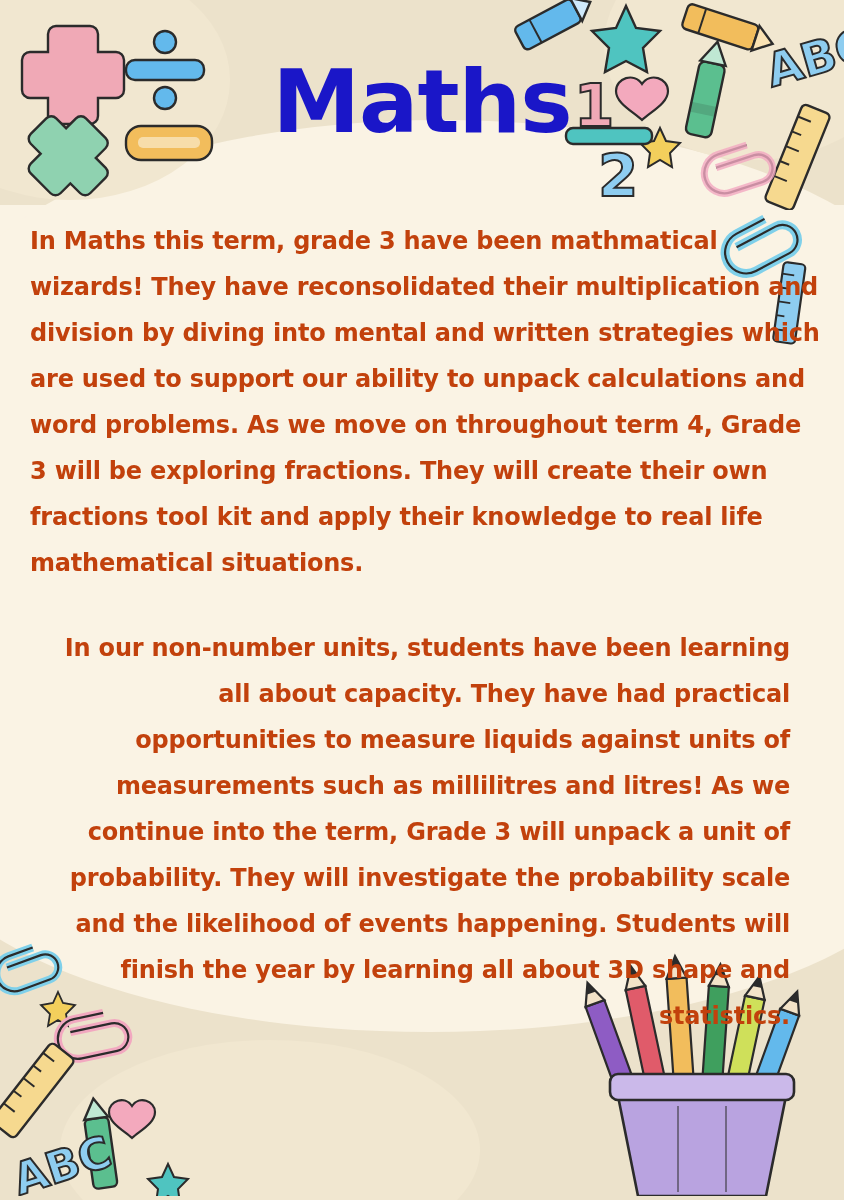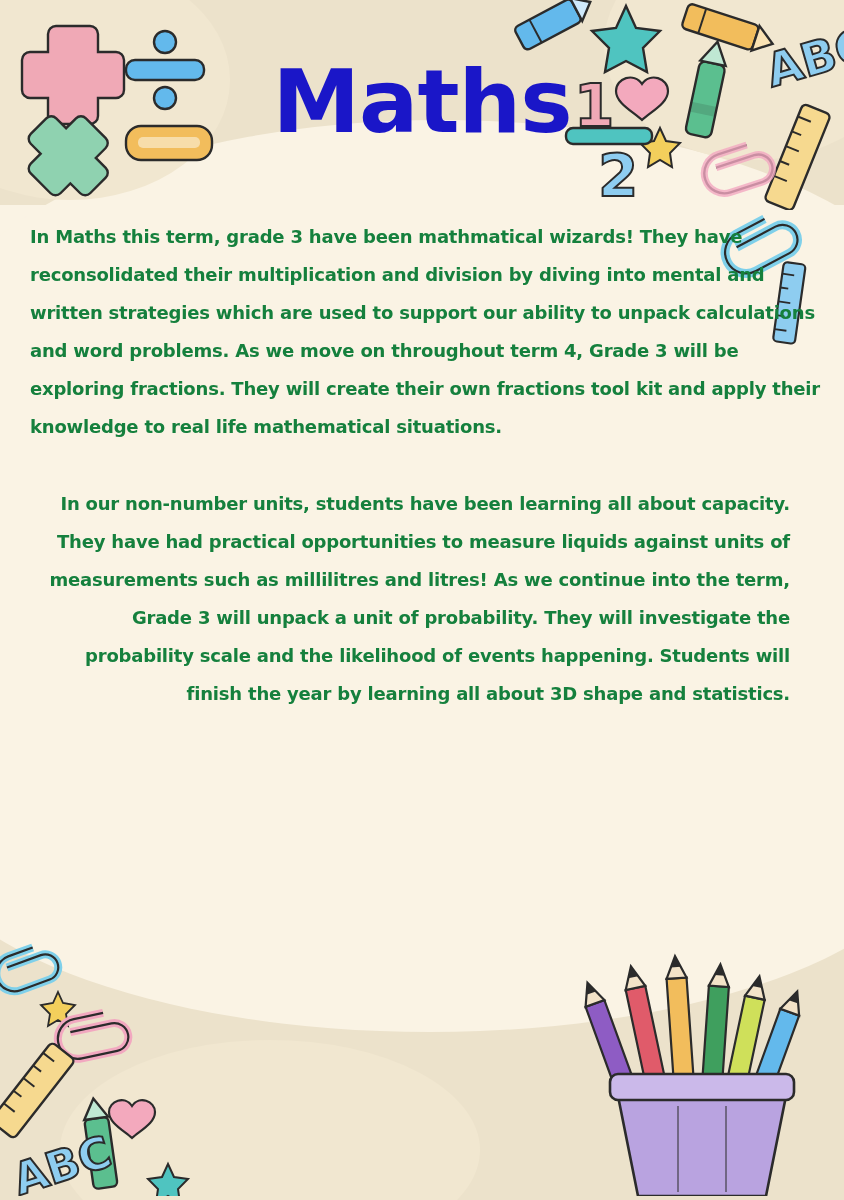--- a/index.html
+++ b/index.html
@@ -72,25 +72,25 @@
     line-height: 1;
   }
   
   .content {
     position: absolute;
     left: 30px; top: 218px;
     width: 790px;
     z-index: 7;
   }
   .para {
-    color: #15803d;
+    color: #c2410c;
     font-family: "DejaVu Sans", sans-serif;
     font-weight: bold;
-    font-size: 18px;
-    line-height: 38px;
+    font-size: 24px;
+    line-height: 46px;
     letter-spacing: -0.2px;
     margin: 0 0 39px 0;
   }
   .para.second {
     width: 760px;
     text-align: right;
   }
   
   .sticker { position: absolute; }
   

